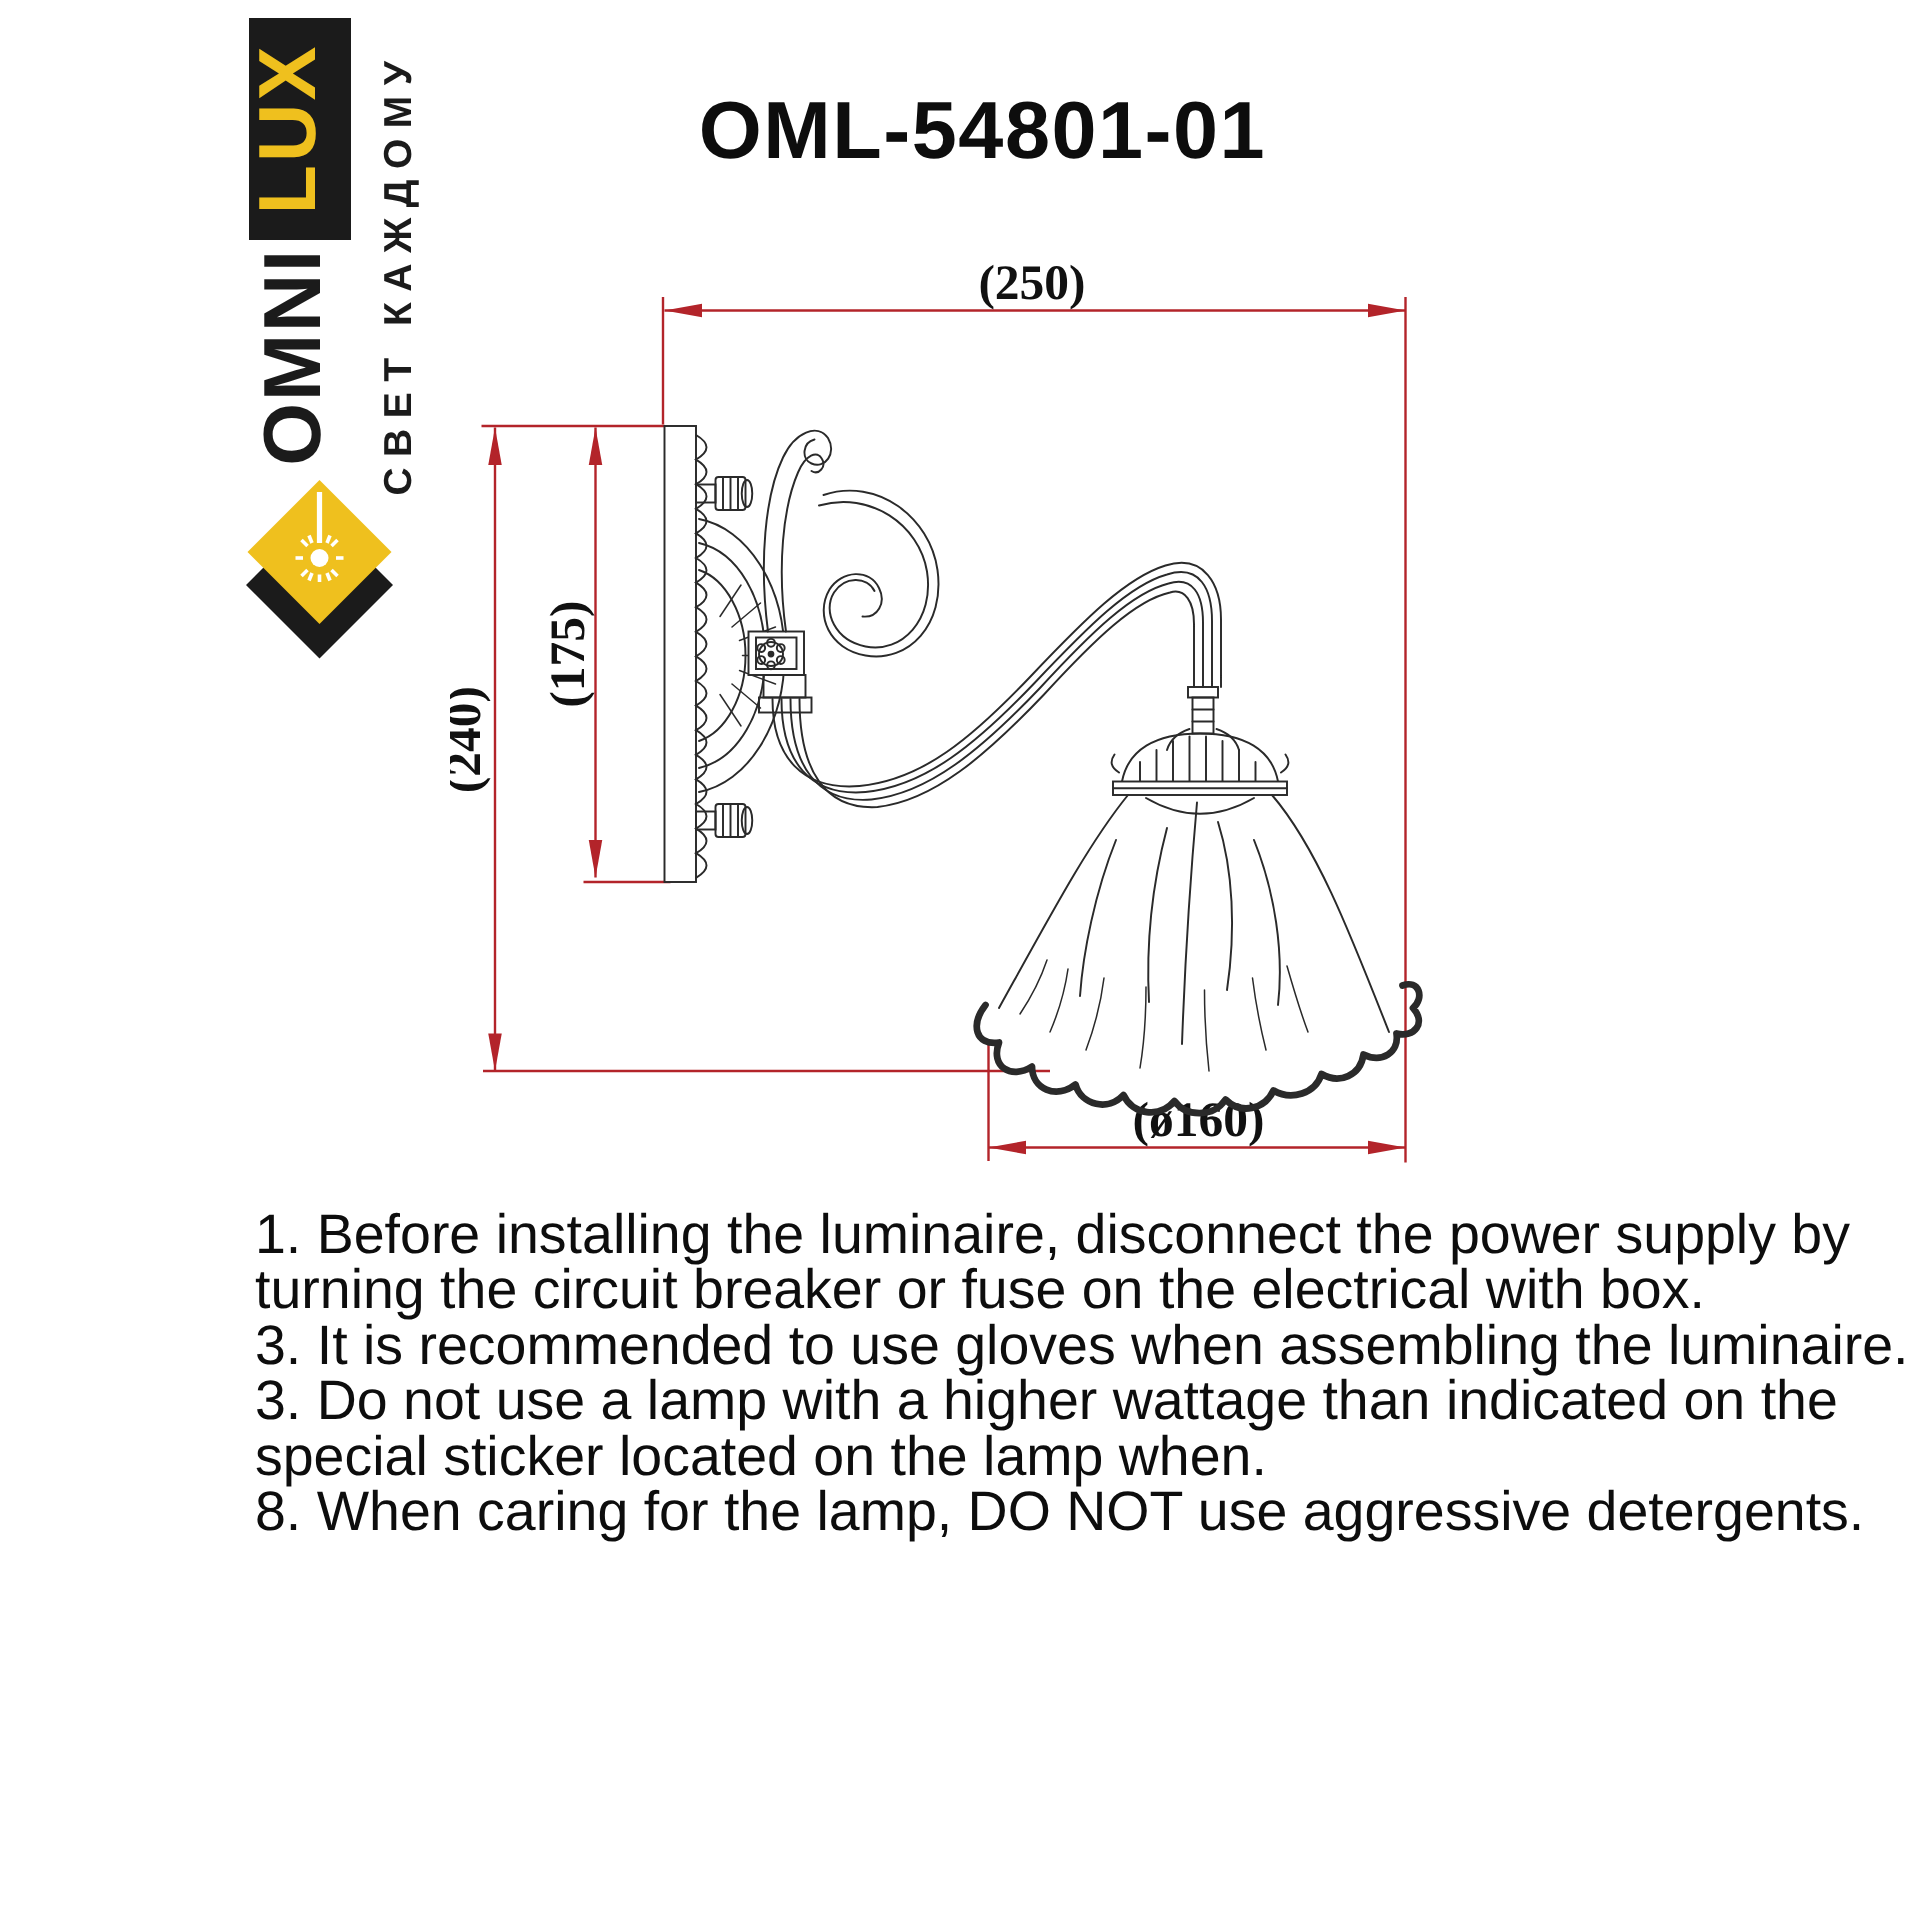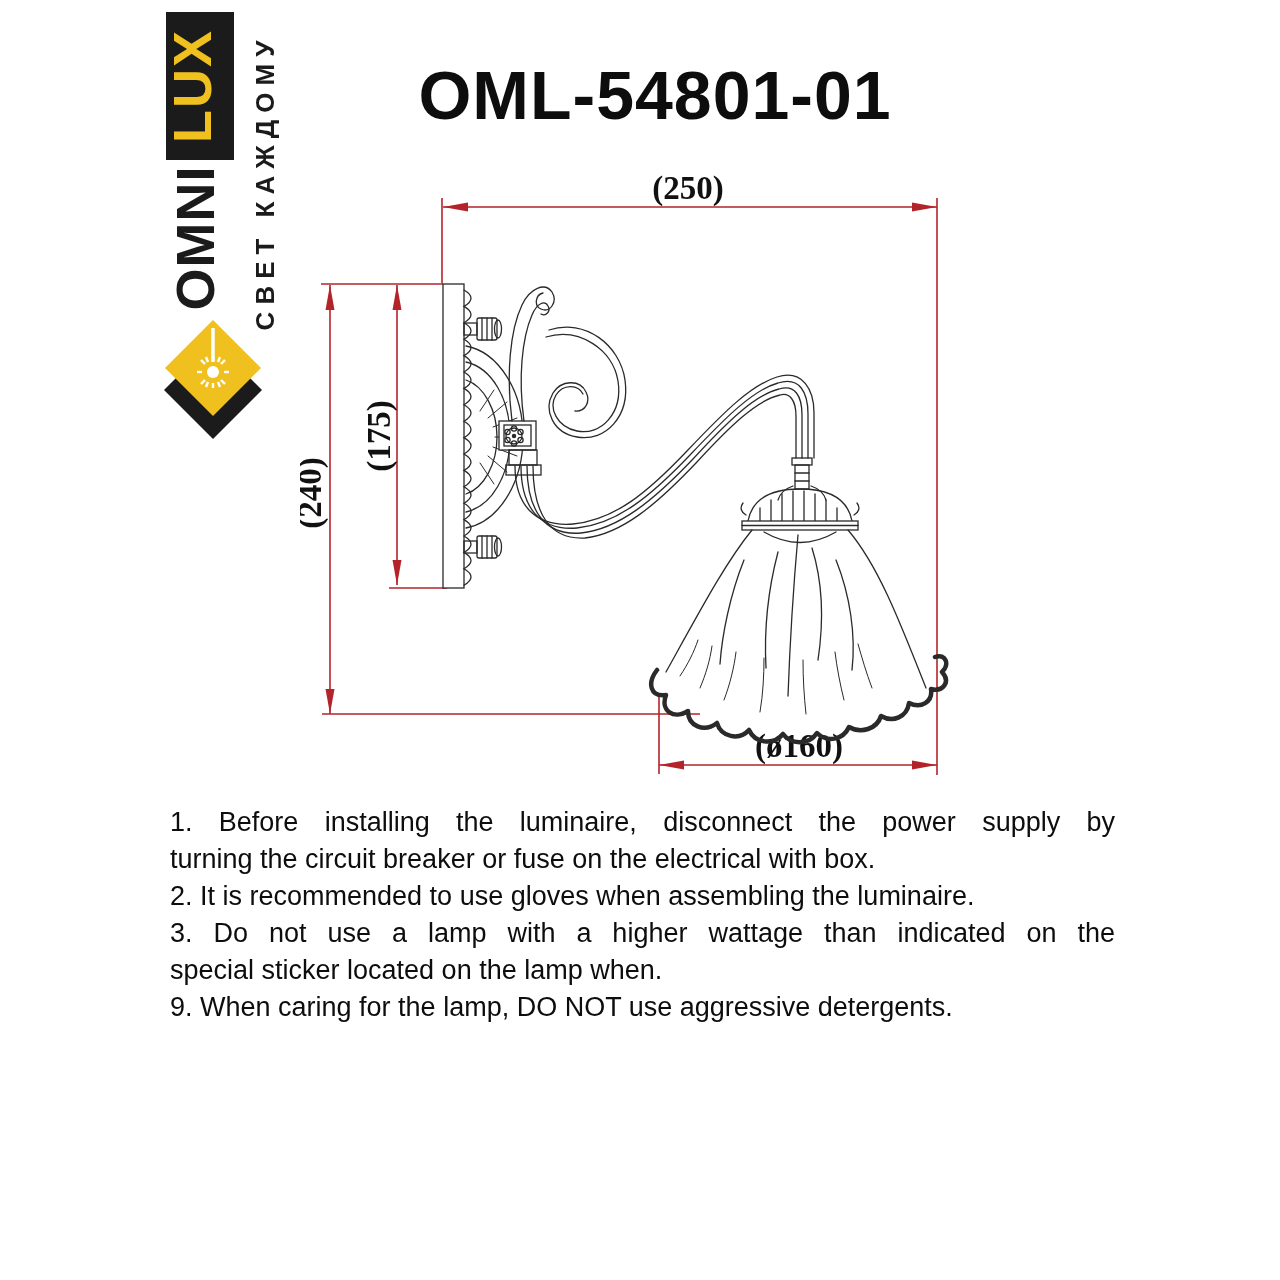--- a/index.html
+++ b/index.html
@@ -9,27 +9,27 @@
   
   #logo{position:absolute;left:158px;top:8px;width:150px;height:440px;}
   .lux-box{position:absolute;left:8px;top:4px;width:68px;height:148px;background:#1b1b1b;}
   .rot{position:absolute;transform:rotate(-90deg);display:flex;align-items:center;justify-content:center;white-space:nowrap;}
   .lux-text{left:-32px;top:45px;width:132px;height:66px;font-size:54px;font-weight:bold;color:#efc01e;letter-spacing:2px;}
   .omni-text{left:-33px;top:197px;width:140px;height:66px;font-size:54px;font-weight:bold;color:#1b1b1b;letter-spacing:1px;}
   .tagline-text{left:-56px;top:152px;width:326px;height:44px;font-size:26px;font-weight:bold;color:#1b1b1b;letter-spacing:7px;}
 
   
   #title{position:absolute;left:355px;top:56px;width:600px;text-align:center;
-         font-size:68px;font-weight:bold;color:#0d0d0d;letter-spacing:1px;}
+         font-size:54px;font-weight:bold;color:#0d0d0d;letter-spacing:1px;}
 
   
   #draw{position:absolute;left:300px;top:160px;}
 
   
-  #instructions{position:absolute;left:170px;top:804px;width:945px;font-size:27px;line-height:37px;color:#0d0d0d;}
+  #instructions{position:absolute;left:170px;top:804px;width:945px;font-size:37px;line-height:37px;color:#0d0d0d;}
   .instr-line{white-space:nowrap;}
   .instr-line.just{text-align:justify;text-align-last:justify;}
 </style>
 </head>
 <body>
 
 <div id="page">
 
   <div id="logo">
     <div class="lux-box"></div>
@@ -205,19 +205,19 @@
         </g>
 
         <path stroke-width="4.5" stroke-linejoin="round" d="M657 670 C647 683 650 697 666 695 C660 711 674 720 688 711 C688 726 704 733 717 723 C721 737 739 741 749 730 C755 743 773 746 783 734 C791 745 809 745 817 733 C827 743 843 740 849 727 C861 734 877 729 881 716 C893 723 907 717 909 703 C921 709 933 702 931 689 C943 692 951 682 942 672 C950 665 946 653 935 657"></path>
       </g>
     </g>
   </svg>
 
   <div id="instructions">
     <div class="instr-line just">1. Before installing the luminaire, disconnect the power supply by</div>
     <div class="instr-line">turning the circuit breaker or fuse on the electrical with box.</div>
-    <div class="instr-line">2. It is recommended to use gloves when assembling the luminaire.</div>
+    <div class="instr-line">3. It is recommended to use gloves when assembling the luminaire.</div>
     <div class="instr-line just">3. Do not use a lamp with a higher wattage than indicated on the</div>
     <div class="instr-line">special sticker located on the lamp when.</div>
-    <div class="instr-line">9. When caring for the lamp, DO NOT use aggressive detergents.</div>
+    <div class="instr-line">8. When caring for the lamp, DO NOT use aggressive detergents.</div>
   </div>
 
 </div>
 
 </body></html>

